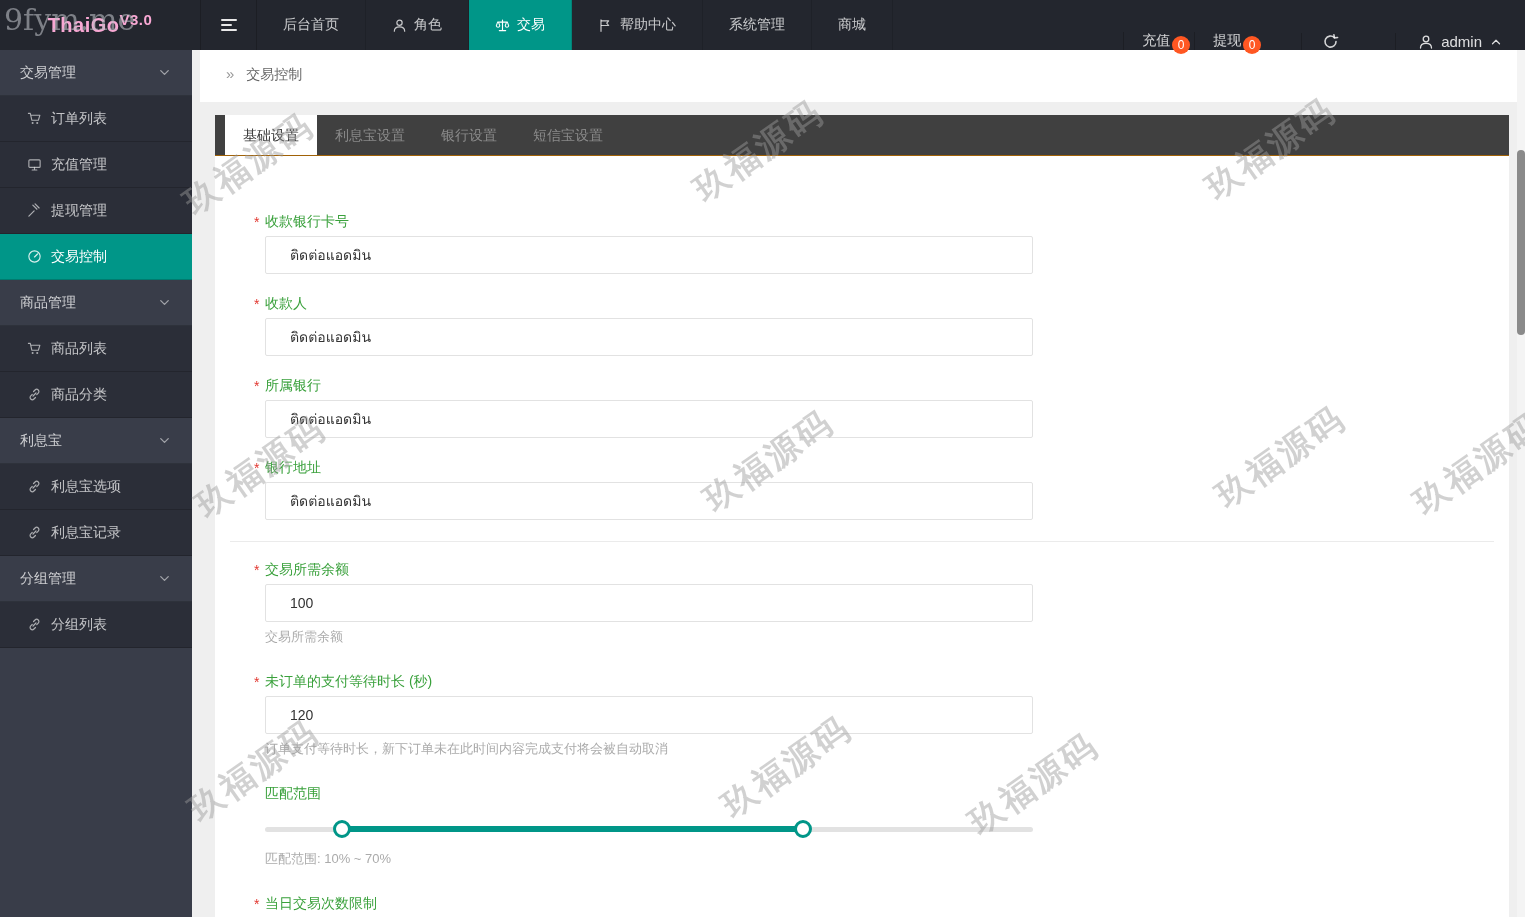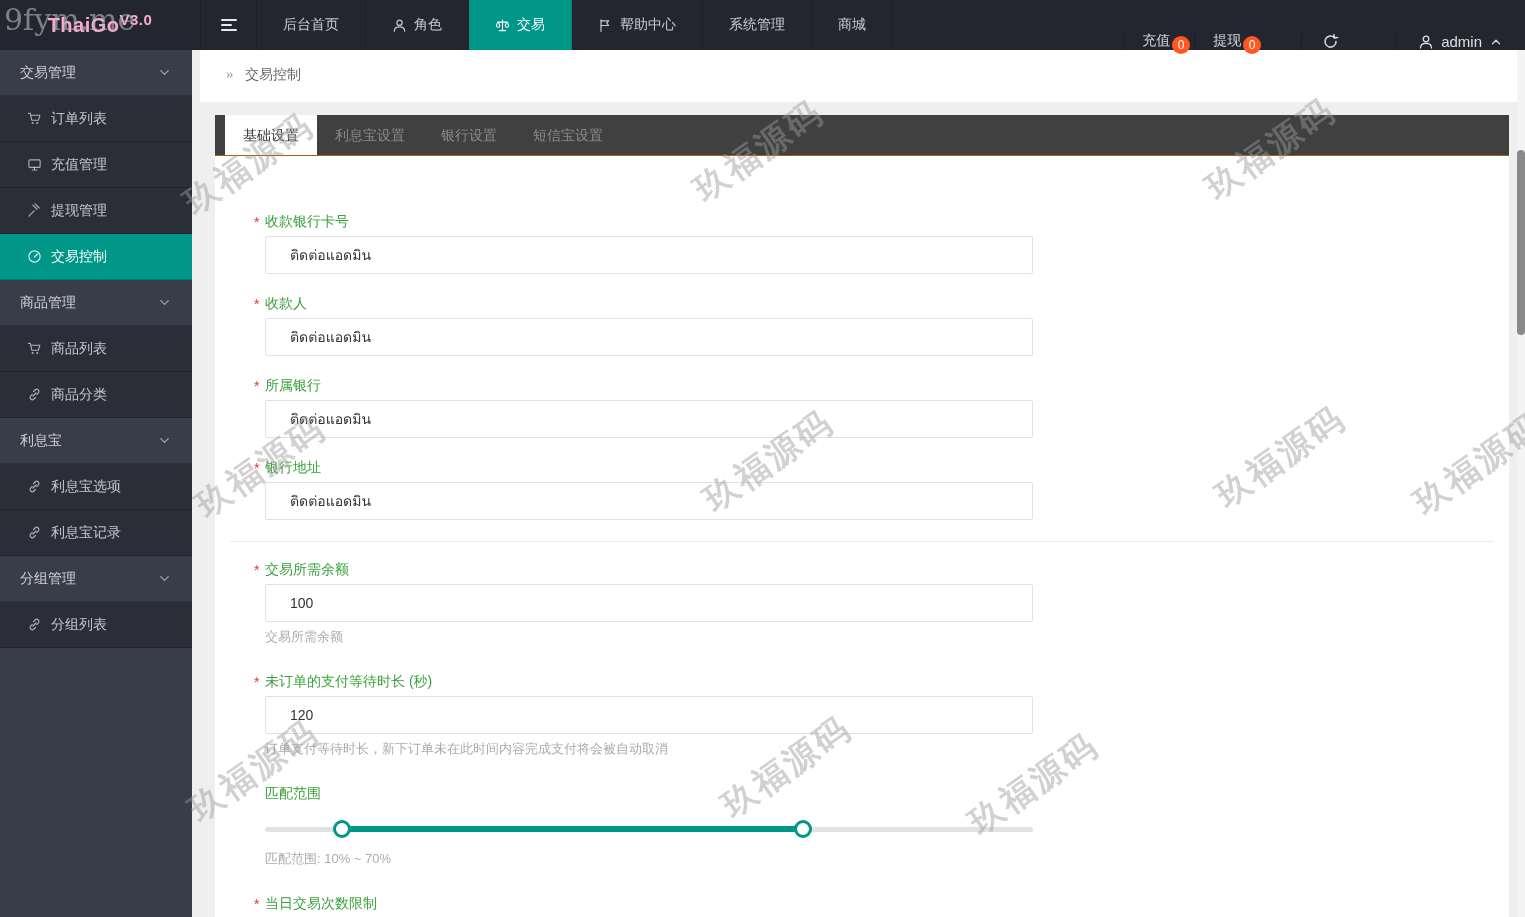--- a/index.html
+++ b/index.html
@@ -26,21 +26,21 @@
   
   .sidebar{position:absolute;left:0;top:50px;bottom:0;width:192px;background:#393d49;z-index:5;}
   .sgroup-h{height:45px;display:flex;align-items:center;padding:0 20px;color:rgba(255,255,255,.75);font-size:14px;background:#393d49;border-bottom:1px solid rgba(0,0,0,.18);cursor:pointer;}
   .sgroup-h .chev{margin-left:auto;display:flex;opacity:.7;}
   .sitem{height:45px;display:flex;align-items:center;padding:0 0 0 27px;color:rgba(255,255,255,.72);font-size:14px;background:#2b2e38;border-bottom:1px solid rgba(0,0,0,.18);cursor:pointer;}
   .sitem .icn{margin-right:9px;display:flex;opacity:.85;}
   .sitem.active{background:#009688;color:#fff;}
 
   
   .main{position:absolute;left:200px;top:50px;right:0;bottom:0;background:#efefef;overflow:hidden;}
-  .crumb-bar{height:52px;line-height:48px;background:#fff;padding-left:26px;font-size:14px;color:#666;font-family:Liberation Serif, serif;}
+  .crumb-bar{height:52px;line-height:48px;background:#fff;padding-left:26px;font-size:14px;color:#666;}
   .crumb-bar .glyph{color:#999;margin-right:8px;font-size:15px;}
   .card{position:absolute;left:15px;right:16px;top:65px;height:1200px;background:#fff;}
   .tab-bar{height:40px;background:#404040;border-bottom:1px solid #a16207;display:flex;padding-left:10px;}
   .tab{padding:0 18px;line-height:40px;font-size:14px;color:#8a8a8a;cursor:pointer;}
   .tab.active{background:#fff;color:#333;}
 
   
   .form{padding:57px 0 0 50px;width:1229px;}
   .fi{margin-bottom:21px;}
   .fi.has-help{margin-bottom:29px;}

